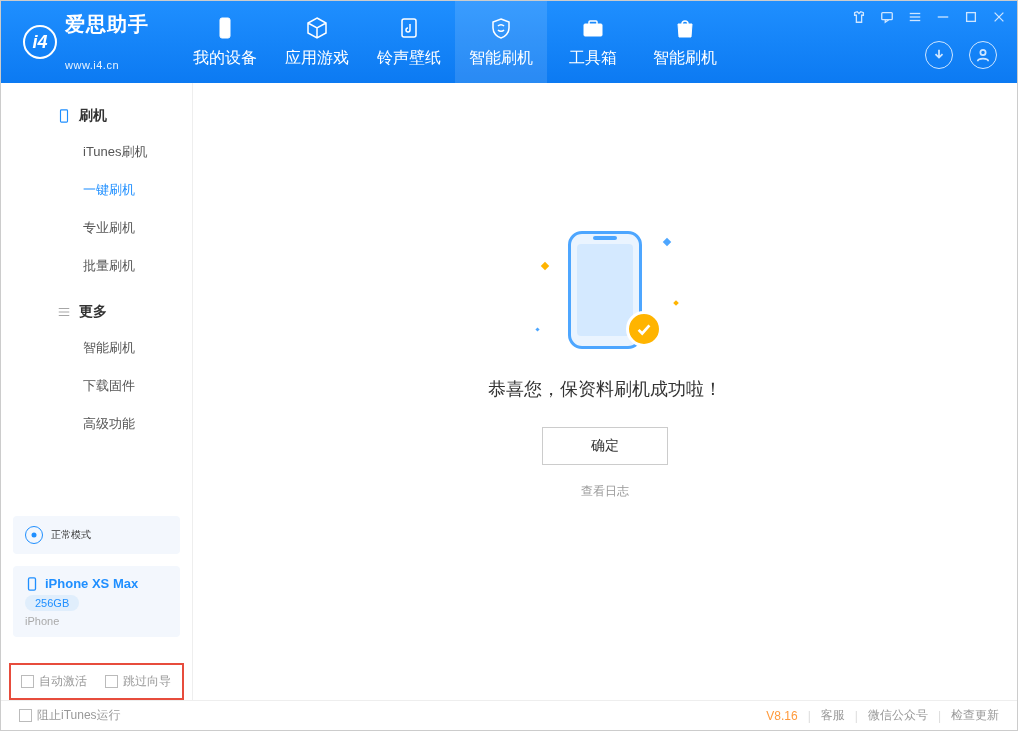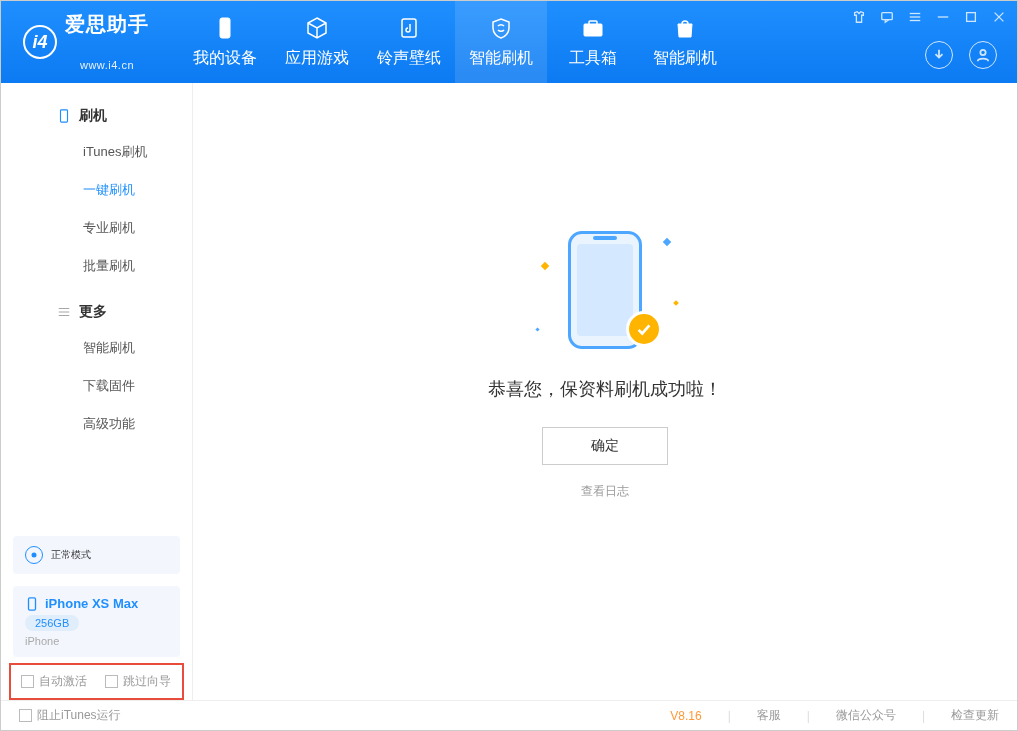--- a/index.html
+++ b/index.html
@@ -1,20 +1,20 @@
 <!DOCTYPE html>
 <html><head>
 <meta charset="utf-8">
 <style>
 * { margin: 0; padding: 0; box-sizing: border-box; font-family: "Microsoft YaHei", Arial, sans-serif; }
 body { background: #fff; width: 1018px; height: 731px; overflow: hidden; border: 1px solid #ccc; }
 
 
 .header { background: linear-gradient(to bottom, #1f8fff, #0c7af2); height: 82px; display: flex; align-items: center; color: #fff; padding-left: 22px; position: relative; }
-.logo-wrap { display: flex; align-items: center; gap: 8px; margin-right: 30px; text-align: center; }
+.logo-wrap { display: flex; align-items: center; gap: 8px; margin-right: 30px; }
 .logo-circle { width: 34px; height: 34px; border: 2.5px solid #fff; border-radius: 50%; display: flex; align-items: center; justify-content: center; font-weight: bold; font-style: italic; font-size: 18px; }
 .logo-text { display: flex; flex-direction: column; line-height: 1.1; gap: 24px; }
 .logo-title { font-size: 20px; font-weight: bold; letter-spacing: 1px; }
 .logo-sub { font-size: 11px; opacity: .9; letter-spacing: .5px; }
 .nav { display: flex; height: 100%; }
 .nav-item { width: 92px; display: flex; flex-direction: column; align-items: center; justify-content: center; cursor: pointer; gap: 8px; font-size: 16px; }
 .nav-item.active { background: rgba(255,255,255,.12); }
 .nav-icon { width: 24px; height: 24px; display: flex; align-items: center; justify-content: center; }
 .nav-icon svg { width: 24px; height: 24px; fill: #fff; stroke: #fff; }
 .win-controls { position: absolute; right: 10px; top: 8px; display: flex; gap: 12px; align-items: center; color: #cfe6ff; }
@@ -35,21 +35,21 @@
 .side-spacer { flex: 1; }
 .mode-box, .device-box { background: #f3f7fd; margin: 6px 12px; border-radius: 4px; padding: 10px 12px; }
 .mode-box { display: flex; align-items: center; gap: 8px; color: #333; font-size: 10px; }
 .mode-icon { width: 18px; height: 18px; border: 1.5px solid #1f8fff; border-radius: 50%; display: flex; align-items: center; justify-content: center; }
 .mode-icon svg { width: 10px; height: 10px; fill: #1f8fff; }
 .device-box { font-size: 13px; color: #1f8fff; font-weight: bold; }
 .device-line1 { display: flex; align-items: center; gap: 6px; margin-bottom: 4px; }
 .device-line1 svg { width: 14px; height: 14px; stroke: #1f8fff; fill: none; stroke-width: 1.5; }
 .storage-badge { background: #e0eefc; color: #1f8fff; font-size: 11px; padding: 2px 10px; border-radius: 10px; display: inline-block; margin-bottom: 4px; font-weight: normal; }
 .device-sub { color: #aaa; font-size: 11px; font-weight: normal; }
-.check-row { border: 2px solid #e74c3c; margin: 0 8px 0; padding: 8px 10px; display: flex; gap: 18px; align-items: center; }
+.check-row { border: 2px solid #e74c3c; margin: 20px 8px 0; padding: 8px 10px; display: flex; gap: 18px; align-items: center; }
 .chk { display: flex; align-items: center; gap: 5px; font-size: 12px; color: #999; cursor: pointer; }
 .chk-box { width: 13px; height: 13px; border: 1px solid #bbb; }
 
 
 .main { flex: 1; display: flex; flex-direction: column; align-items: center; justify-content: center; padding-bottom: 60px; }
 .success-illus { position: relative; width: 150px; height: 130px; margin-bottom: 24px; }
 .phone-body { position: absolute; left: 38px; top: 8px; width: 74px; height: 118px; border: 3px solid #4da6ff; border-radius: 14px; background: #eaf4ff; }
 .phone-screen { position: absolute; left: 6px; top: 10px; right: 6px; bottom: 10px; background: #d4e9ff; border-radius: 4px; }
 .phone-notch { position: absolute; top: 2px; left: 50%; transform: translateX(-50%); width: 24px; height: 4px; background: #4da6ff; border-radius: 2px; }
 .check-badge { position: absolute; right: 18px; bottom: 6px; width: 36px; height: 36px; background: #ffb400; border-radius: 50%; border: 3px solid #fff; display: flex; align-items: center; justify-content: center; }
@@ -60,21 +60,21 @@
 .sparkle.s3 { left: 6px; bottom: 22px; width: 3px; height: 3px; background: #4da6ff; }
 .sparkle.s4 { right: 2px; bottom: 48px; width: 4px; height: 4px; }
 .success-msg { font-size: 18px; color: #333; margin-bottom: 26px; }
 .ok-btn { border: 1px solid #ccc; background: #fff; padding: 9px 48px; font-size: 14px; color: #333; cursor: pointer; margin-bottom: 18px; }
 .log-link { font-size: 12px; color: #999; cursor: pointer; }
 
 
 .footer { height: 30px; border-top: 1px solid #eee; display: flex; align-items: center; padding: 0 18px; font-size: 12px; color: #999; }
 .footer .chk { color: #999; text-align: right; }
 .footer-spacer { flex: 1; }
-.footer-right { display: flex; align-items: center; gap: 26px; }
+.footer-right { display: flex; align-items: center; gap: 10px; }
 .f-sep { color: #ddd; }
 .f-link { cursor: pointer; }
 </style>
 </head>
 <body>
 
 <div class="header">
   <div class="logo-wrap">
     <div class="logo-circle">i4</div>
     <div class="logo-text">

